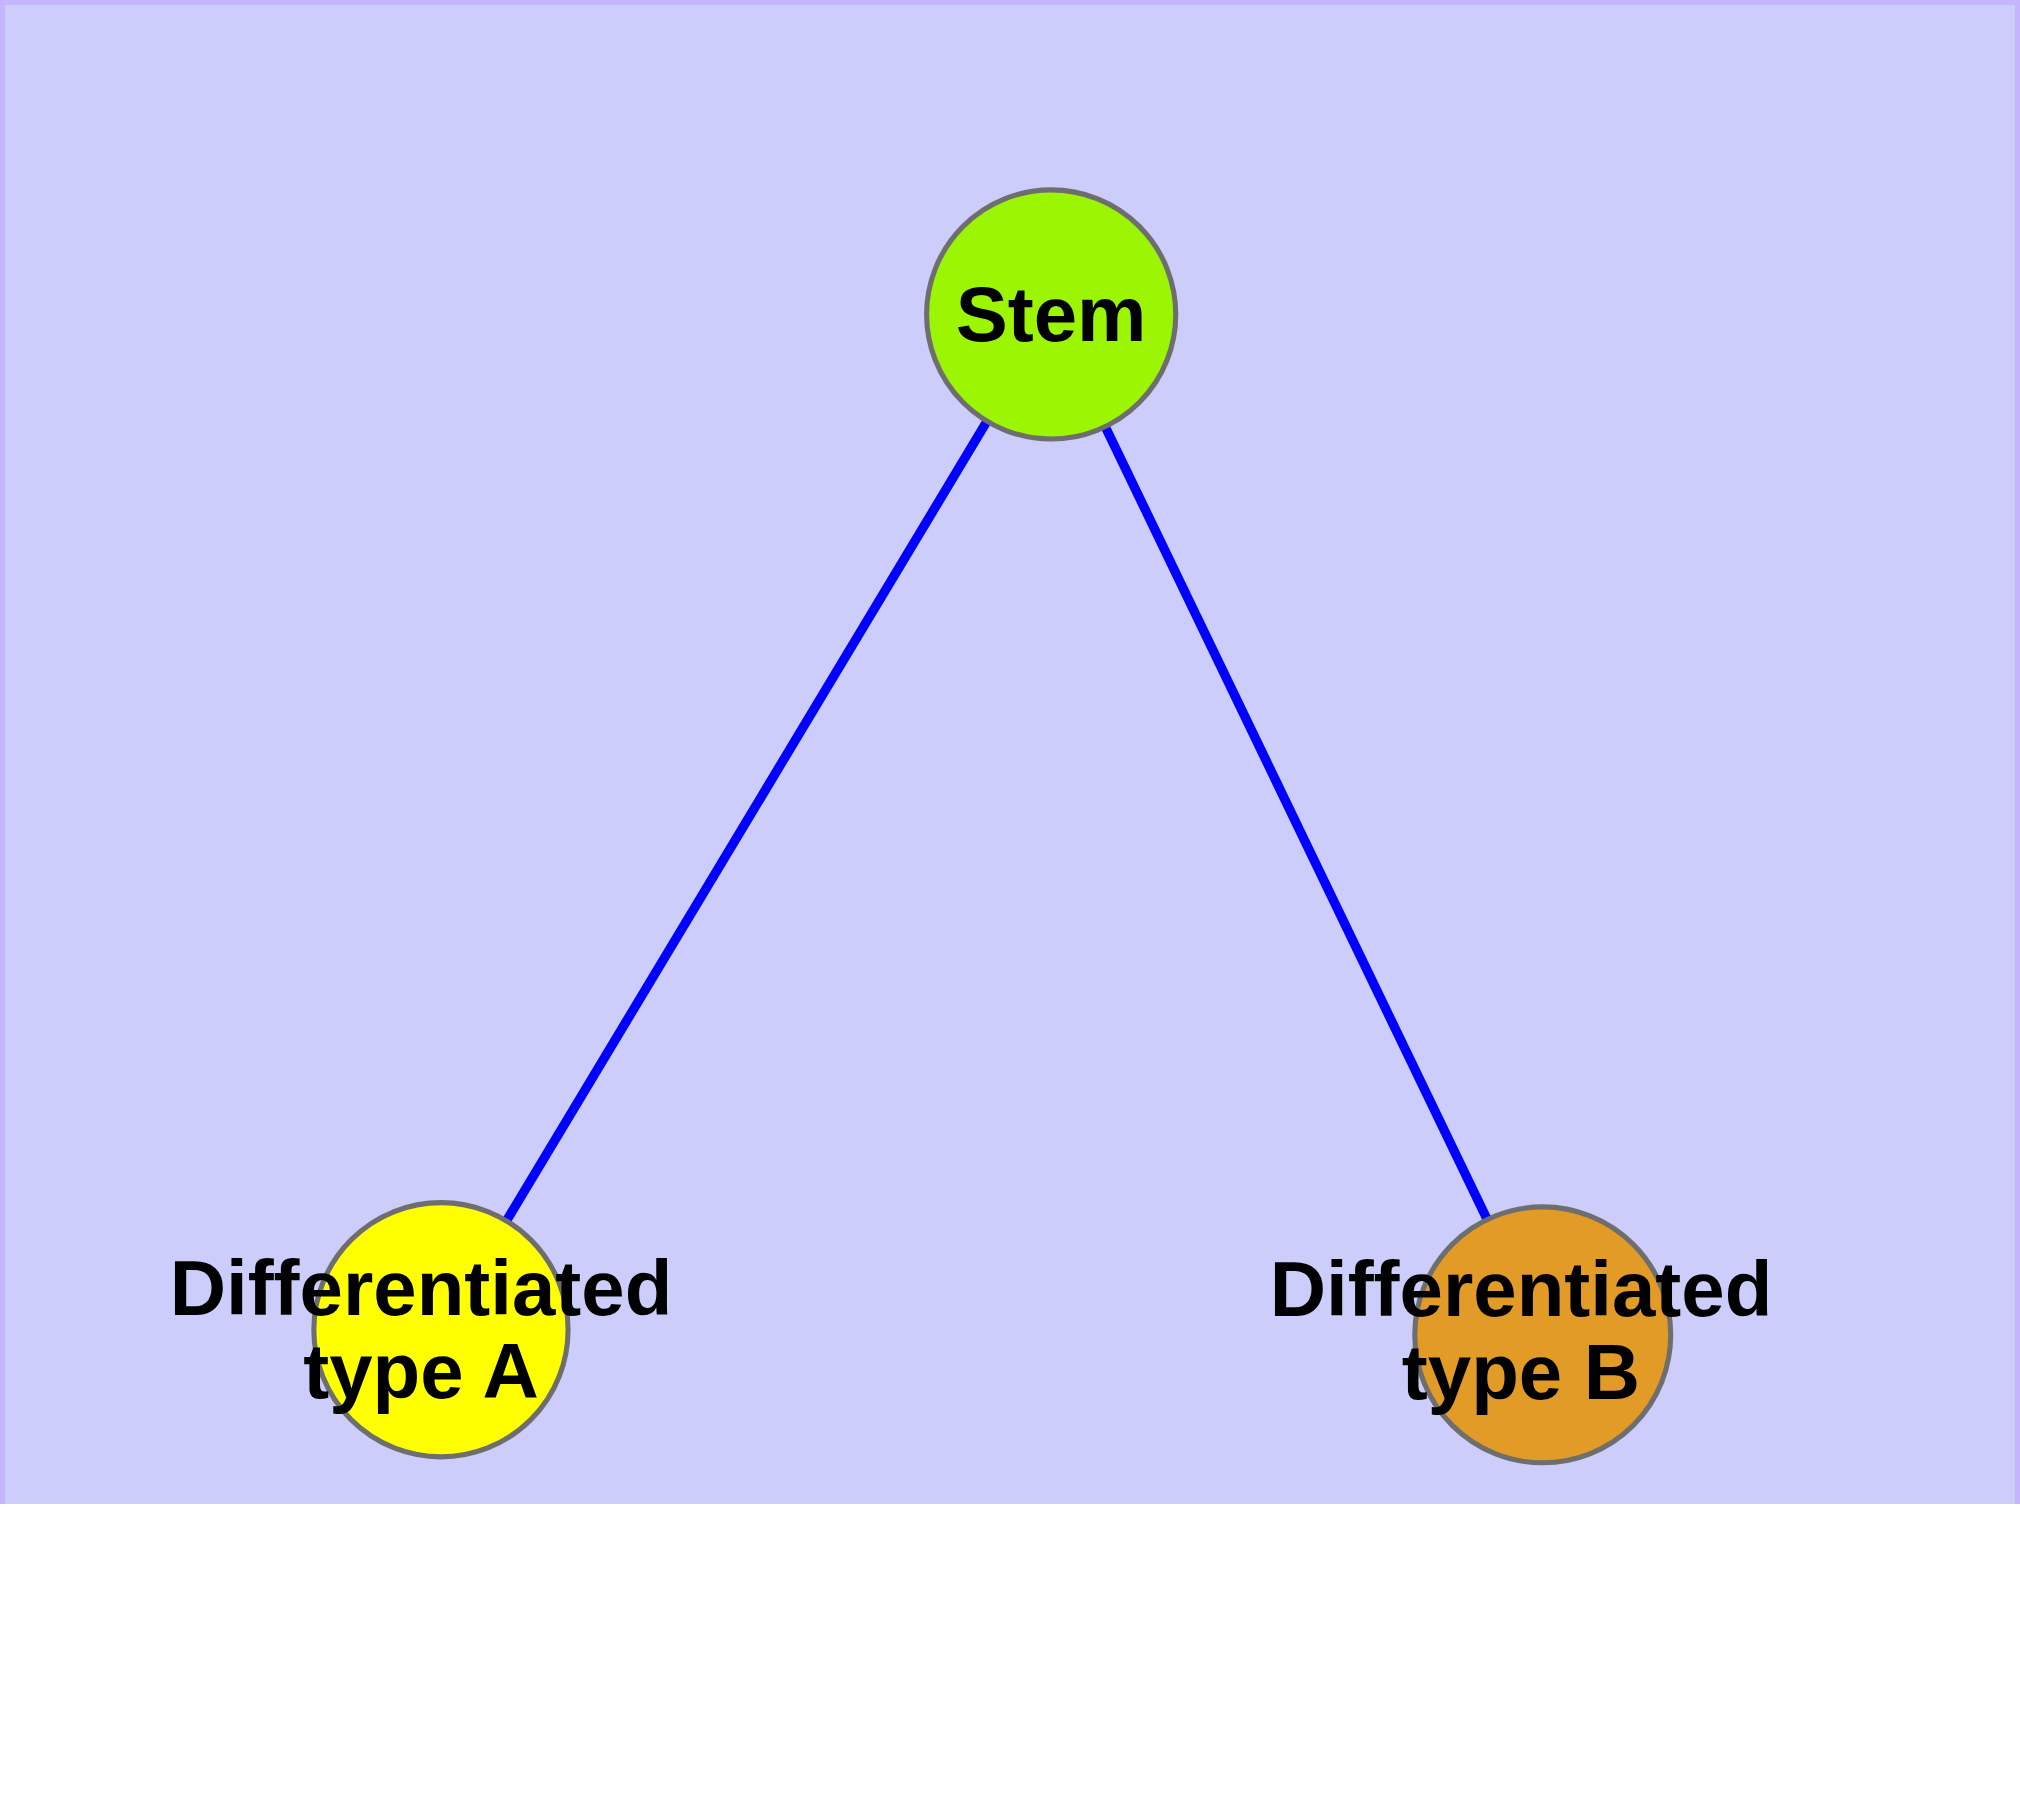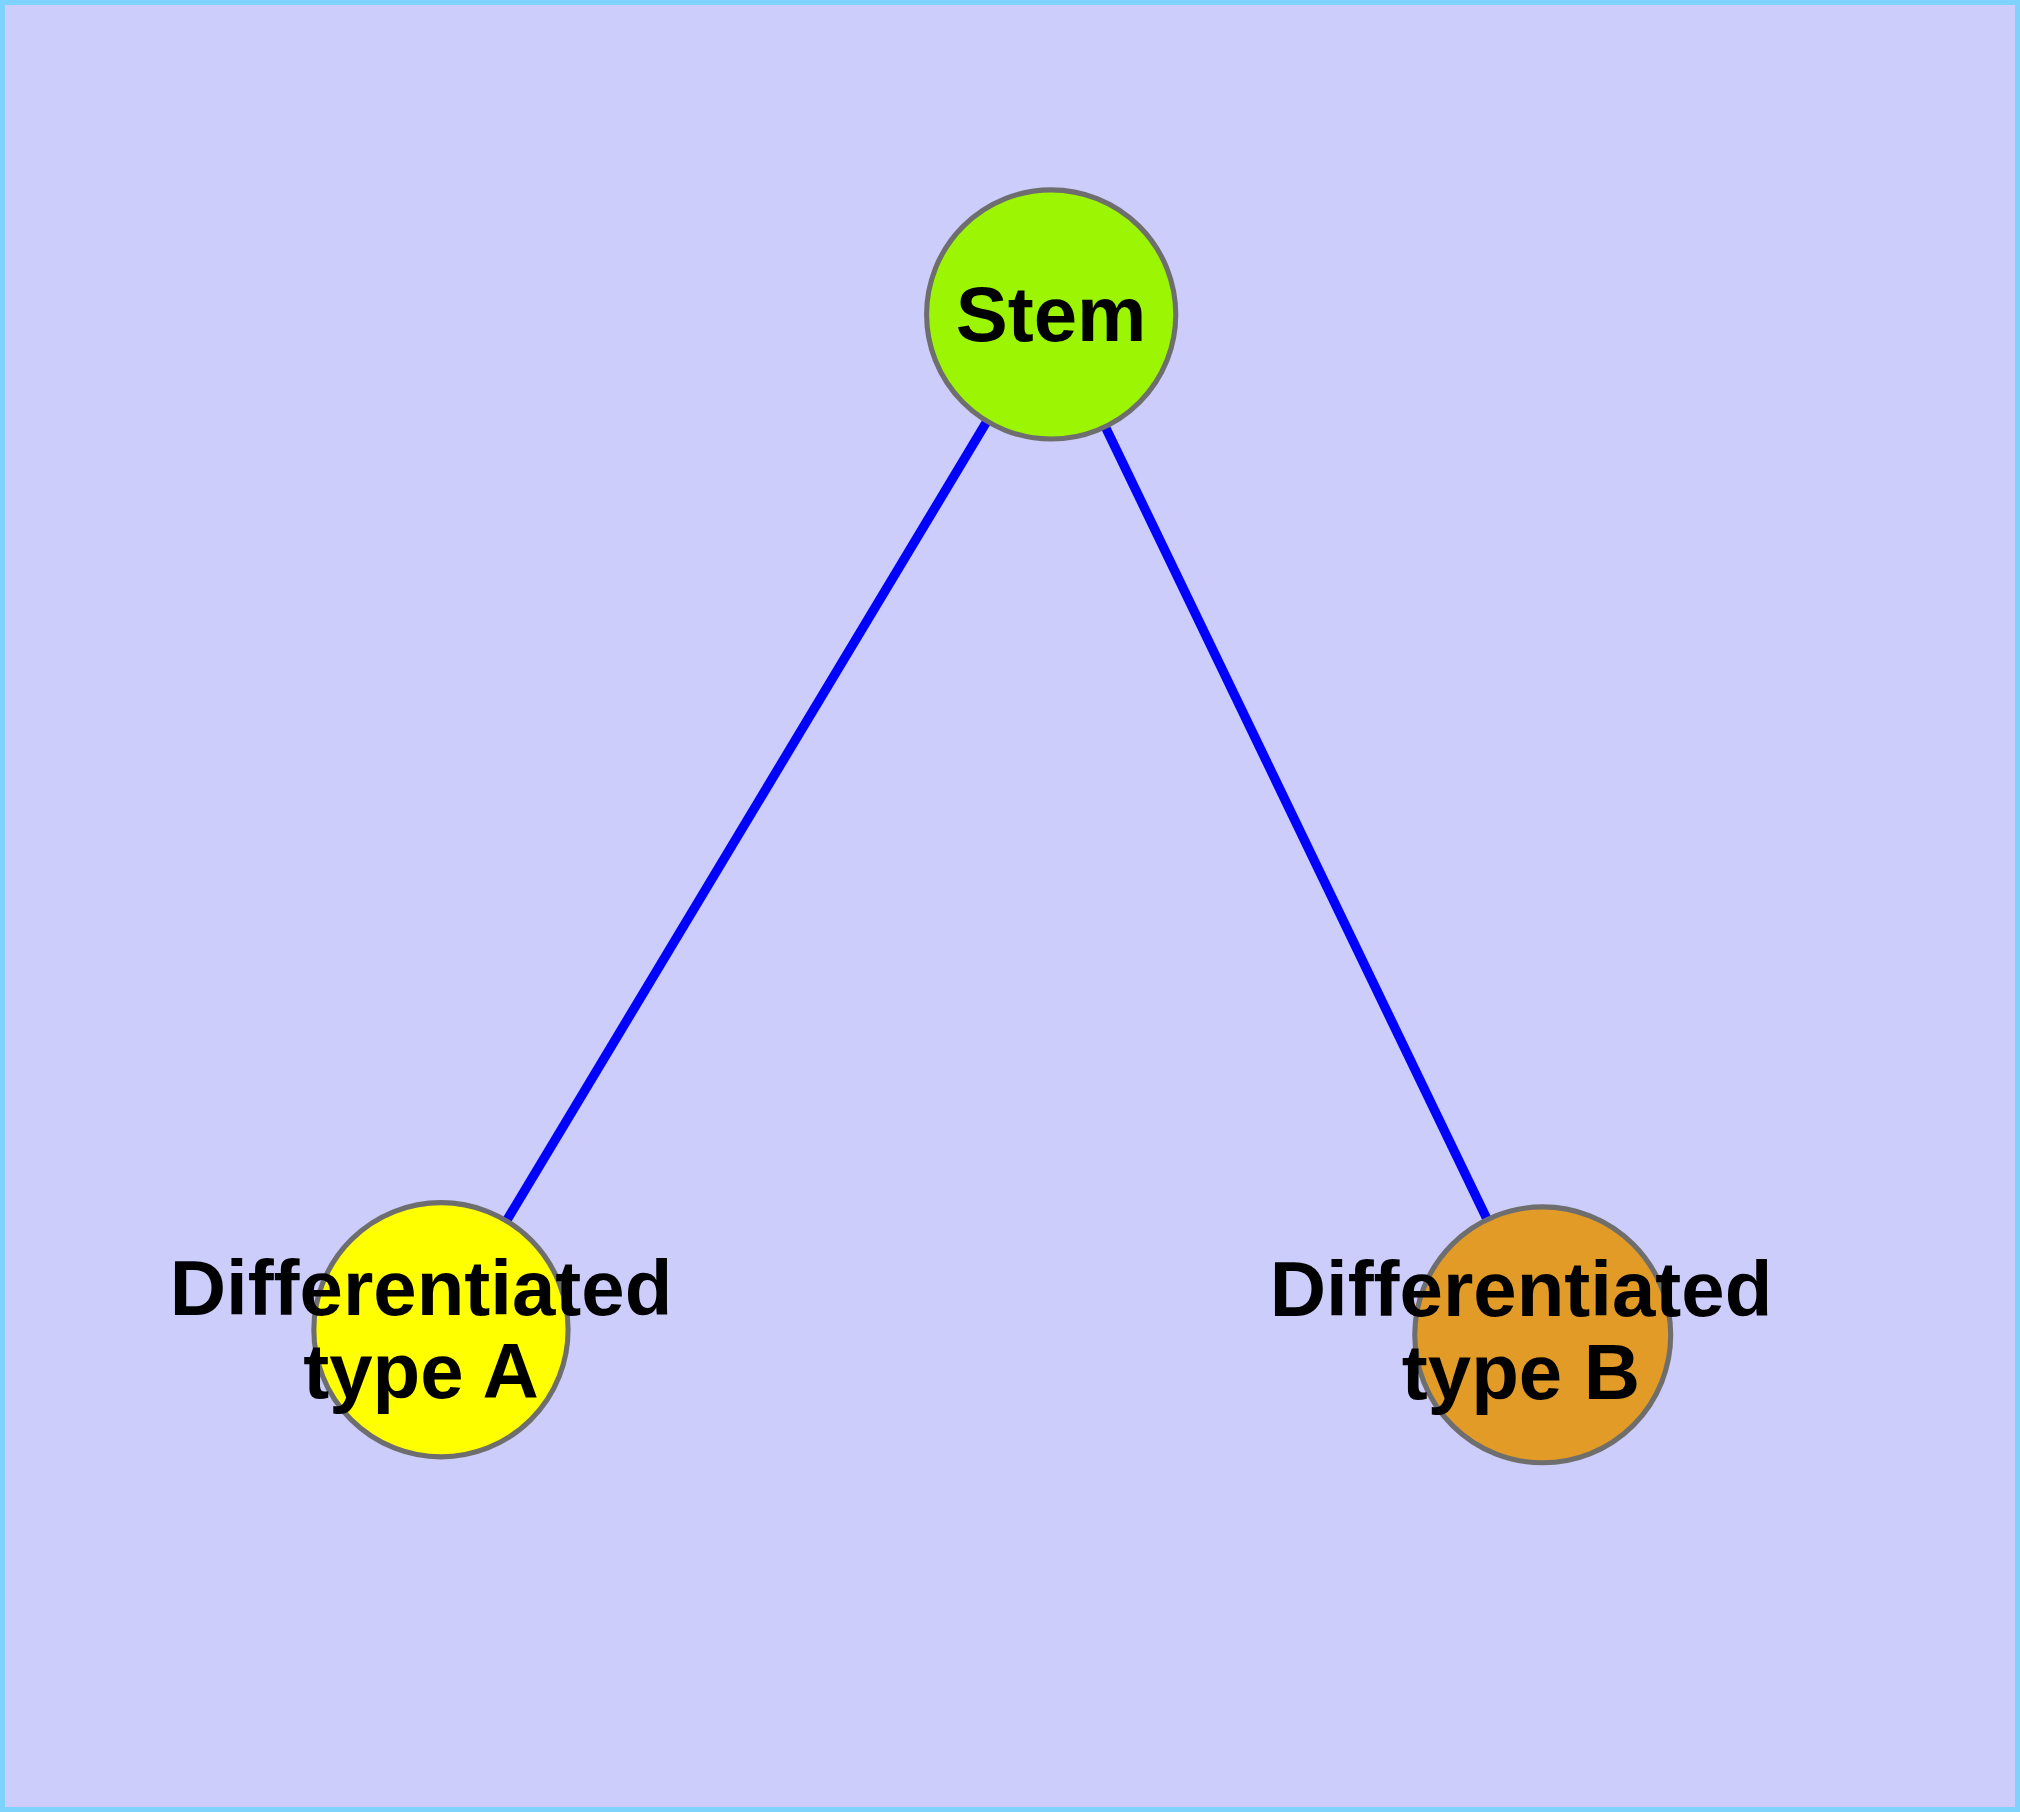--- a/index.html
+++ b/index.html
@@ -3,22 +3,22 @@
 <meta charset="utf-8">
 <style>
   html, body {
     margin: 0;
     padding: 0;
     background: #ffffff;
   }
   #canvas {
     position: relative;
     width: 2021px;
-    height: 1812px;
-    background: #7dd3fc;
+    height: 1504px;
+    background: #c4b5fd;
     overflow: hidden;
     font-family: "Liberation Sans", sans-serif;
   }
   #plot-area {
     position: absolute;
     left: 5.1px;
     top: 5.1px;
     width: 2010px;
     height: 1802px;
     background: #cccdfa;

